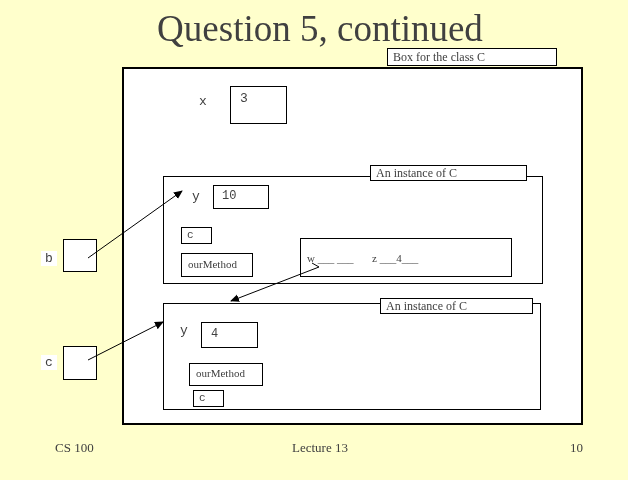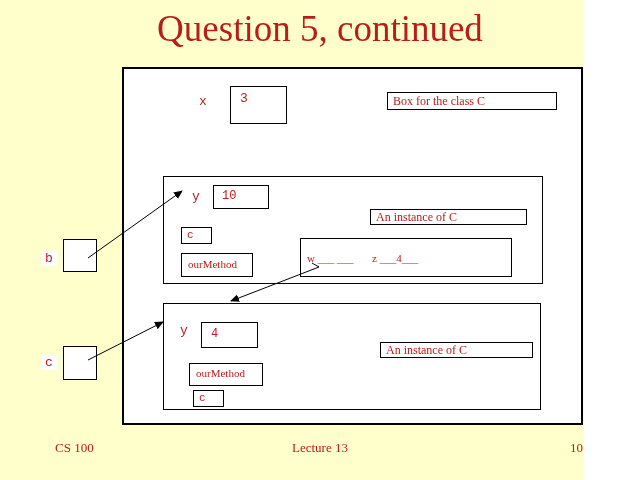--- a/index.html
+++ b/index.html
@@ -1,21 +1,21 @@
 <!DOCTYPE html>
 <html><head>
 <meta charset="utf-8">
 <style>
   html,body{margin:0;padding:0;}
   #slide{
     position:relative;
-    width:584px;height:480px;
+    width:628px;height:480px;
     background:#FFFFCC;
     font-family:"Liberation Serif","DejaVu Serif",serif;
-    color:#b91c1c;
+    color:#404040;
     overflow:hidden;
   }
   .box{
     position:absolute;
     background:#FFFFFF;
     border:1px solid #000;
     box-sizing:border-box;
   }
   .lbl{
     position:absolute;
@@ -33,21 +33,20 @@
   }
   .caplabel{
     position:absolute;
     background:#FFFFFF;
     border:1px solid #000;
     box-sizing:border-box;
     font-size:12px;
     padding:1px 0 0 5px;
     white-space:pre;
     z-index:5;
-    margin-top:44px;
   }
   .whitebacked{background:#FFFFFF;padding:1px 4px;}
   #arrow-layer{position:absolute;left:0;top:0;width:640px;height:480px;pointer-events:none;z-index:6;}
   .footer{font-size:13px;text-align:center;}
 </style>
 </head>
 <body>
 
 <div id="slide">
 

